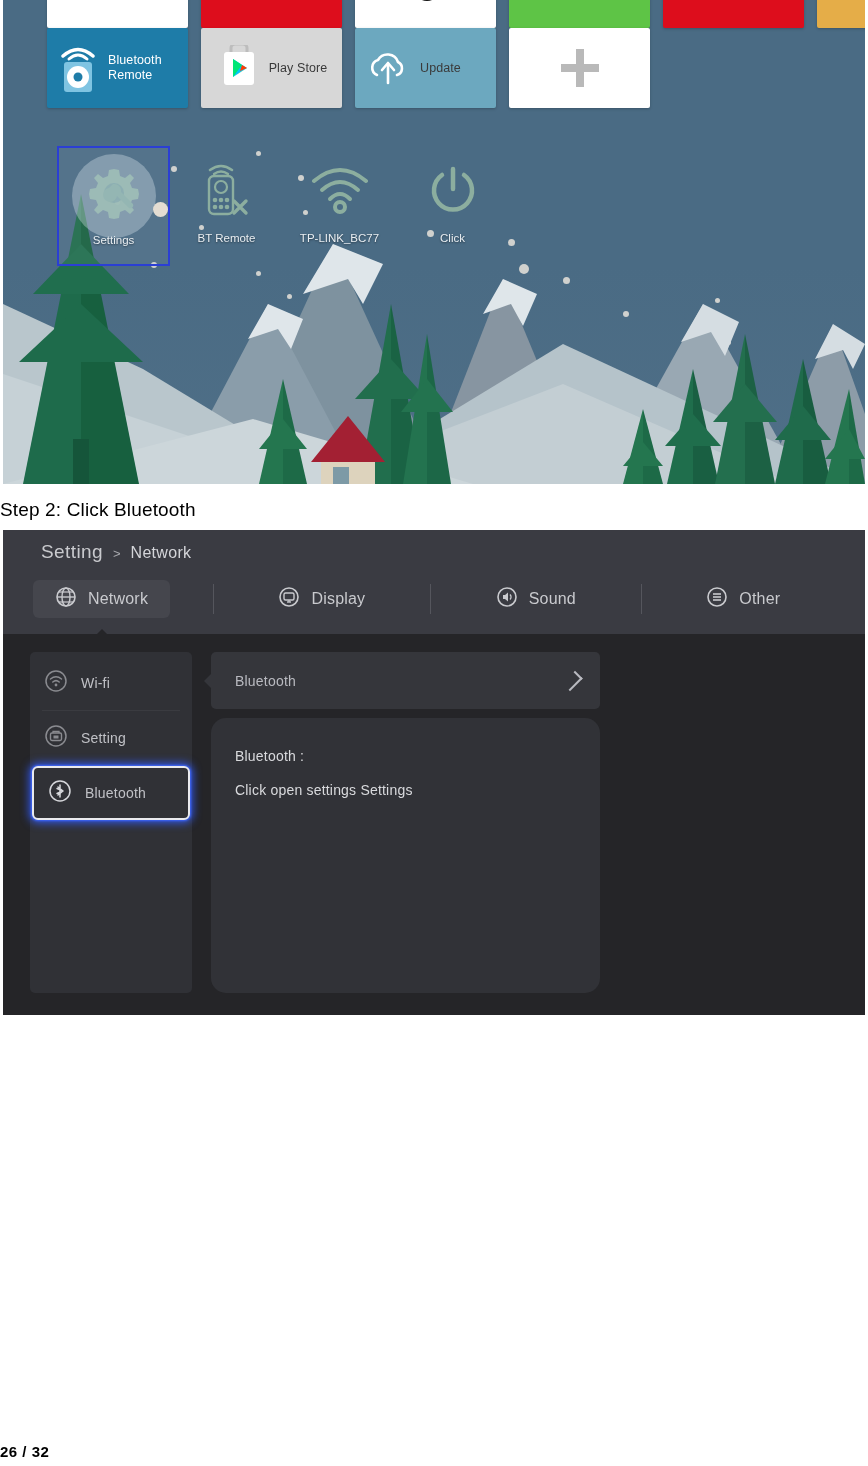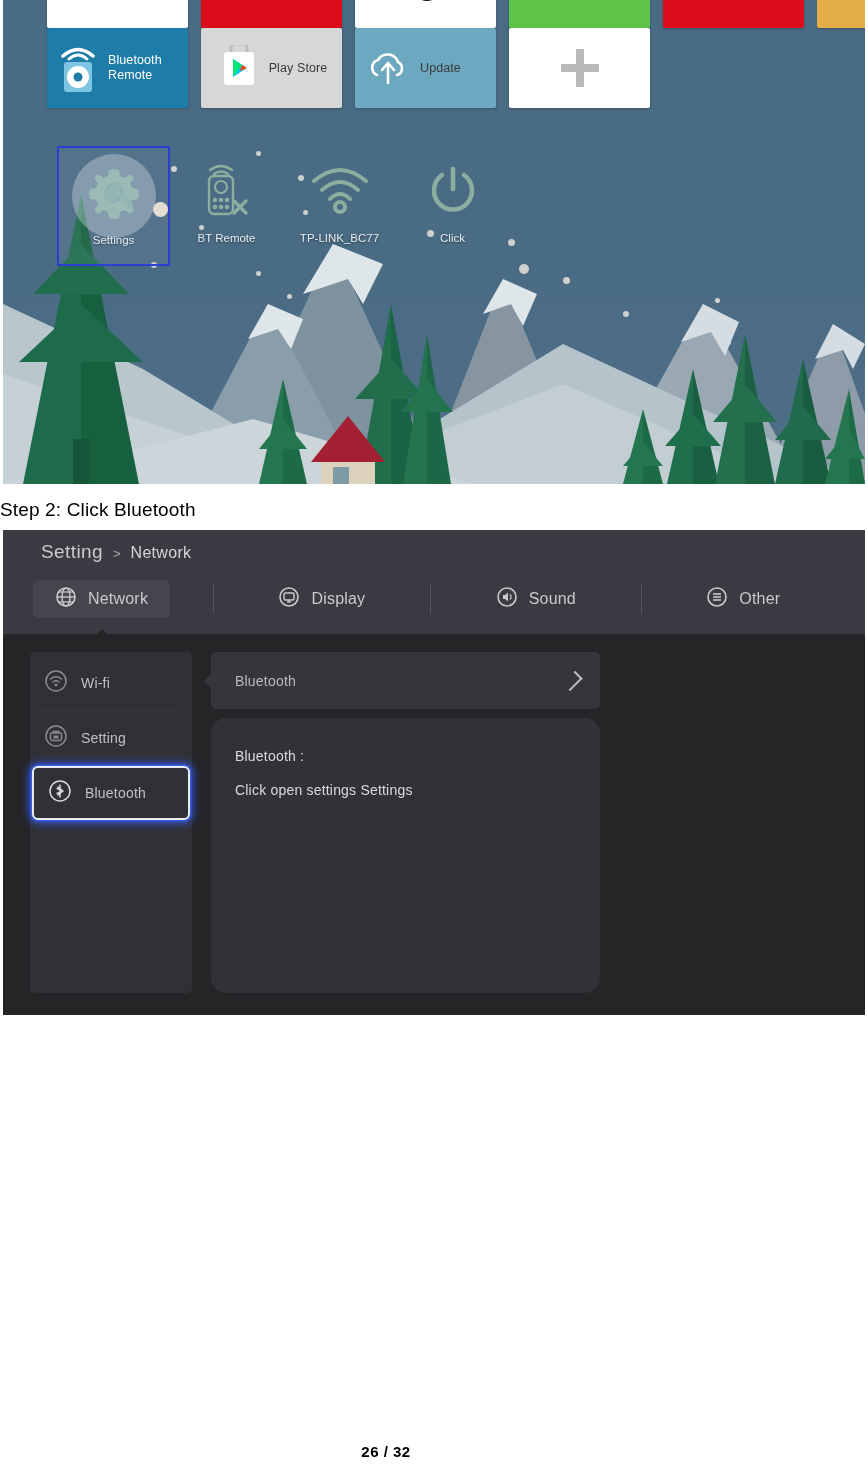--- a/index.html
+++ b/index.html
@@ -290,21 +290,21 @@
     letter-spacing: 0.2px;
     margin-bottom: 18px;
   }
 
   
   .footer {
     position: absolute;
     left: 0;
     top: 1443px;
     width: 772px;
-    text-align: center;
+    text-align: left;
     font-size: 15px;
     font-weight: bold;
     color: #000000;
     letter-spacing: 0.5px;
   }
 </style>
 </head>
 <body>
 
 <div class="shot-launcher">

